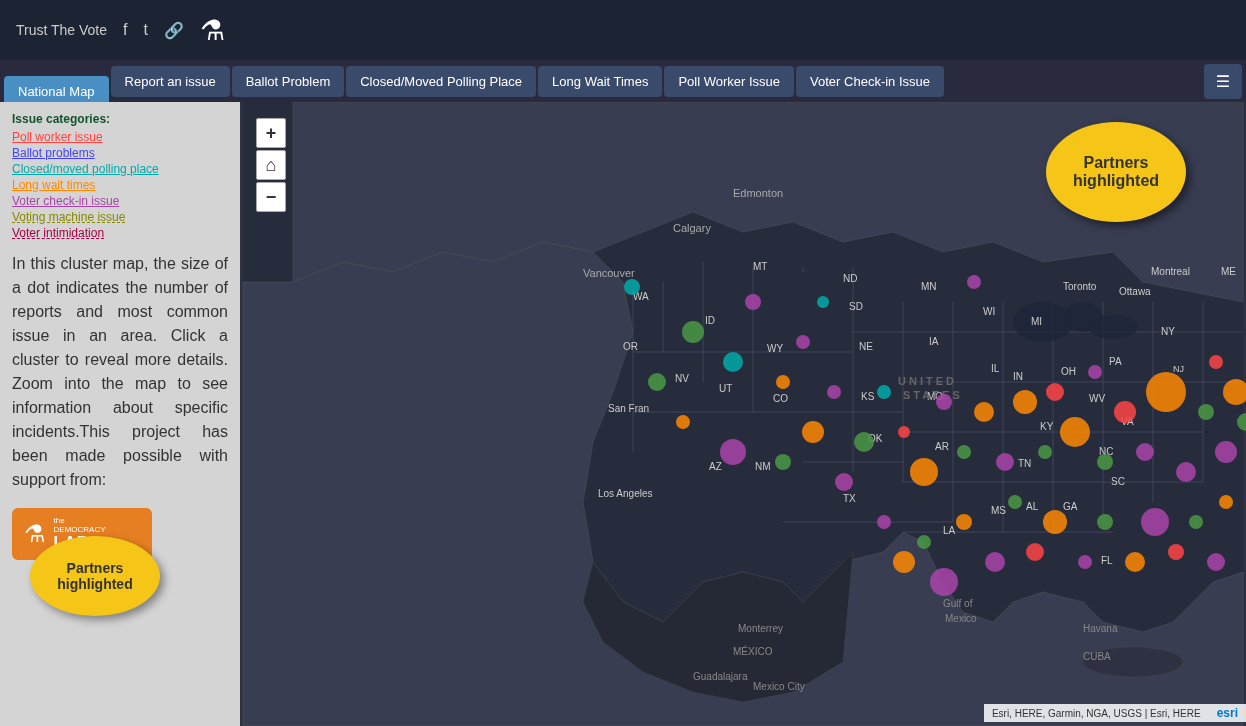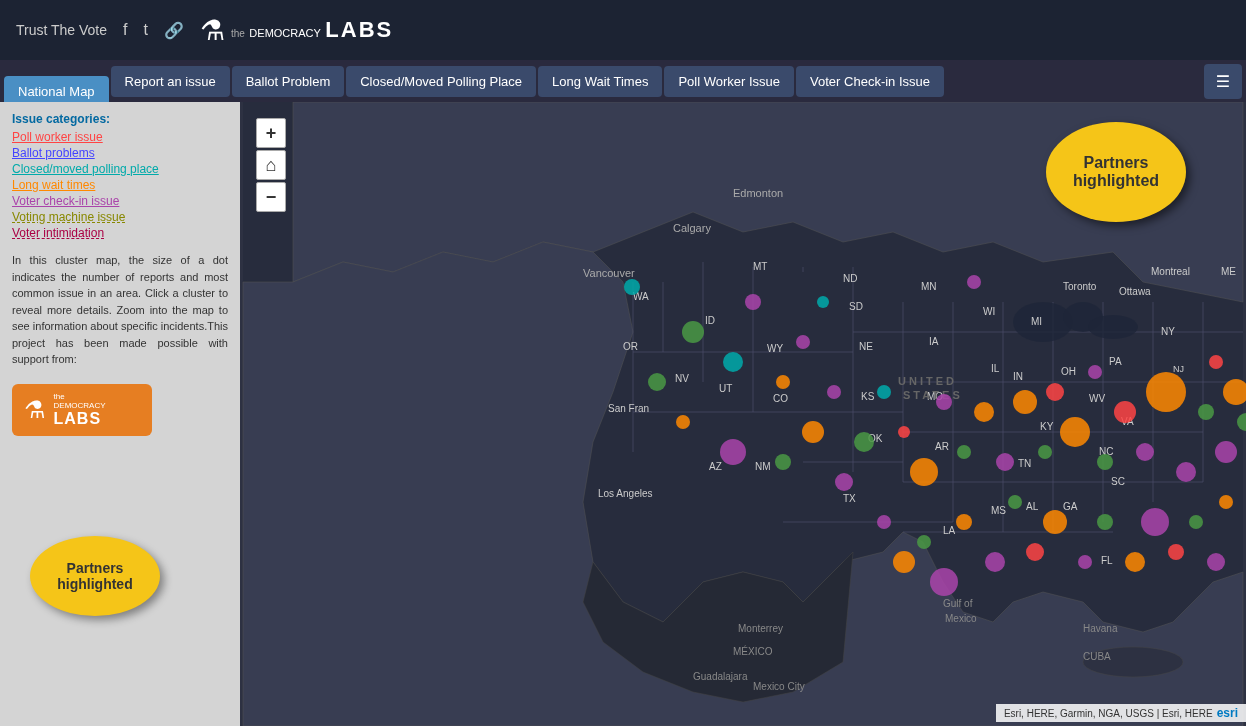--- a/index.html
+++ b/index.html
@@ -106,40 +106,40 @@
     #sidebar {
       width: 240px;
       background: #d4d4d4;
       padding: 10px 12px;
       overflow-y: auto;
       flex-shrink: 0;
       position: relative;
     }
     #issue-categories-label {
       font-size: 12px;
-      color: #0369a1;
+      color: #14532d;
       font-weight: bold;
       margin-bottom: 4px;
     }
     .issue-item {
       font-size: 12px;
       margin: 2px 0;
       text-decoration: underline;
       cursor: pointer;
     }
     .issue-poll-worker { color: #ff4444; }
     .issue-ballot { color: #4444ff; }
     .issue-closed-polling { color: #00aaaa; }
     .issue-long-wait { color: #ff8800; }
     .issue-voter-checkin { color: #aa44aa; }
     .issue-voting-machine { color: #888800; text-decoration: underline dashed; }
     .issue-voter-intimidation { color: #aa0044; text-decoration: underline dashed; }
 
     #sidebar-description {
-      font-size: 11px;
+      font-size: 16px;
       color: #333;
       margin: 12px 0 10px 0;
       text-align: justify;
       line-height: 1.5;
     }
     .partner-link {
       font-size: 12px;
       color: #1a0dab;
       text-decoration: underline;
       display: block;
@@ -239,21 +239,21 @@
       box-shadow: 4px 4px 8px rgba(0,0,0,0.5);
     }
 
     
     #esri-attribution {
       position: absolute;
       bottom: 4px;
       right: 0;
       display: flex;
       align-items: center;
-      gap: 4px;
+      gap: 16px;
       background: rgba(255,255,255,0.85);
       padding: 2px 8px;
       font-size: 10px;
       color: #333;
     }
     #esri-logo {
       font-size: 12px;
       font-weight: bold;
       color: #007ac2;
     }
@@ -270,25 +270,20 @@
 <body>
 
 <div id="header">
   <div id="header-right">
     <span id="trust-label">Trust The Vote</span>
     <span class="social-icon">f</span>
     <span class="social-icon">t</span>
     <span class="social-icon">🔗</span>
     <div id="logo-area">
       <span id="logo-flask">⚗</span>
-      <div id="logo-text">
-        <span id="logo-the">the</span>
-        <span id="logo-democracy">DEMOCRACY</span>
-        <span id="logo-labs">LABS</span>
-      </div>
     </div>
   </div>
 </div>
 
 <div id="nav-bar">
 <button class="nav-tab active">National Map</button>
     <button class="nav-tab">Report an issue</button>
     <button class="nav-tab">Ballot Problem</button>
     <button class="nav-tab">Closed/Moved Polling Place</button>
     <button class="nav-tab">Long Wait Times</button>

